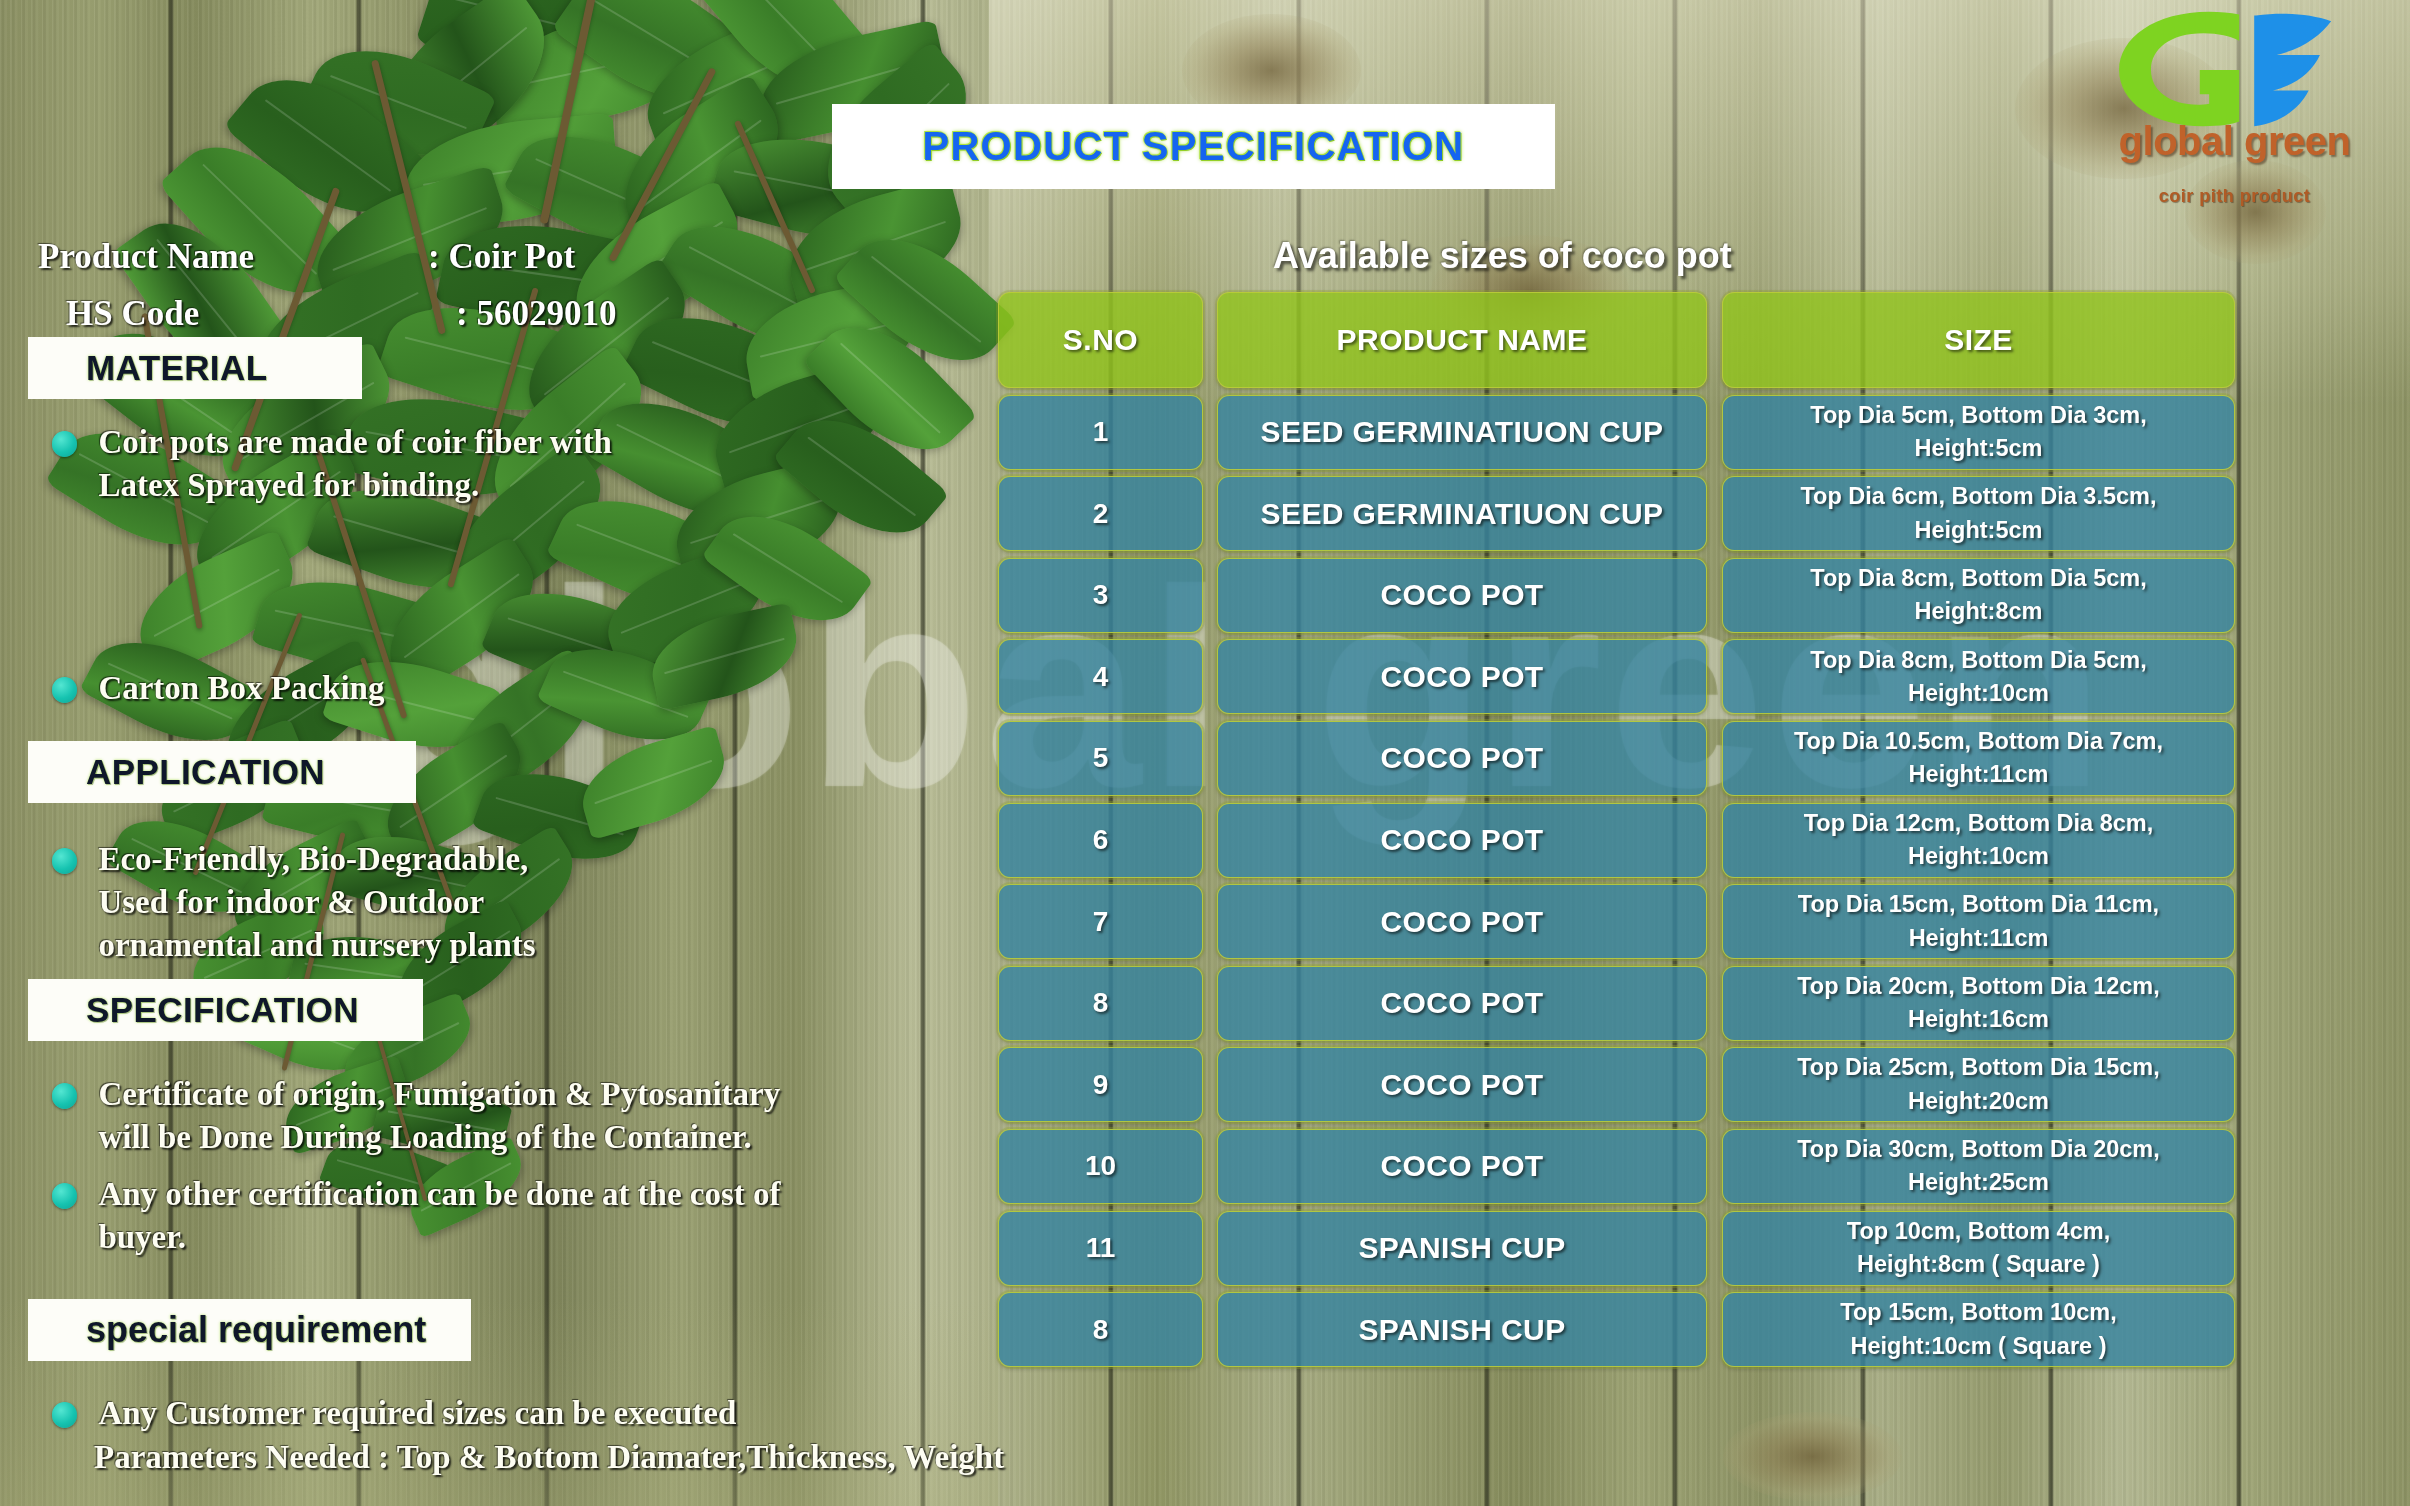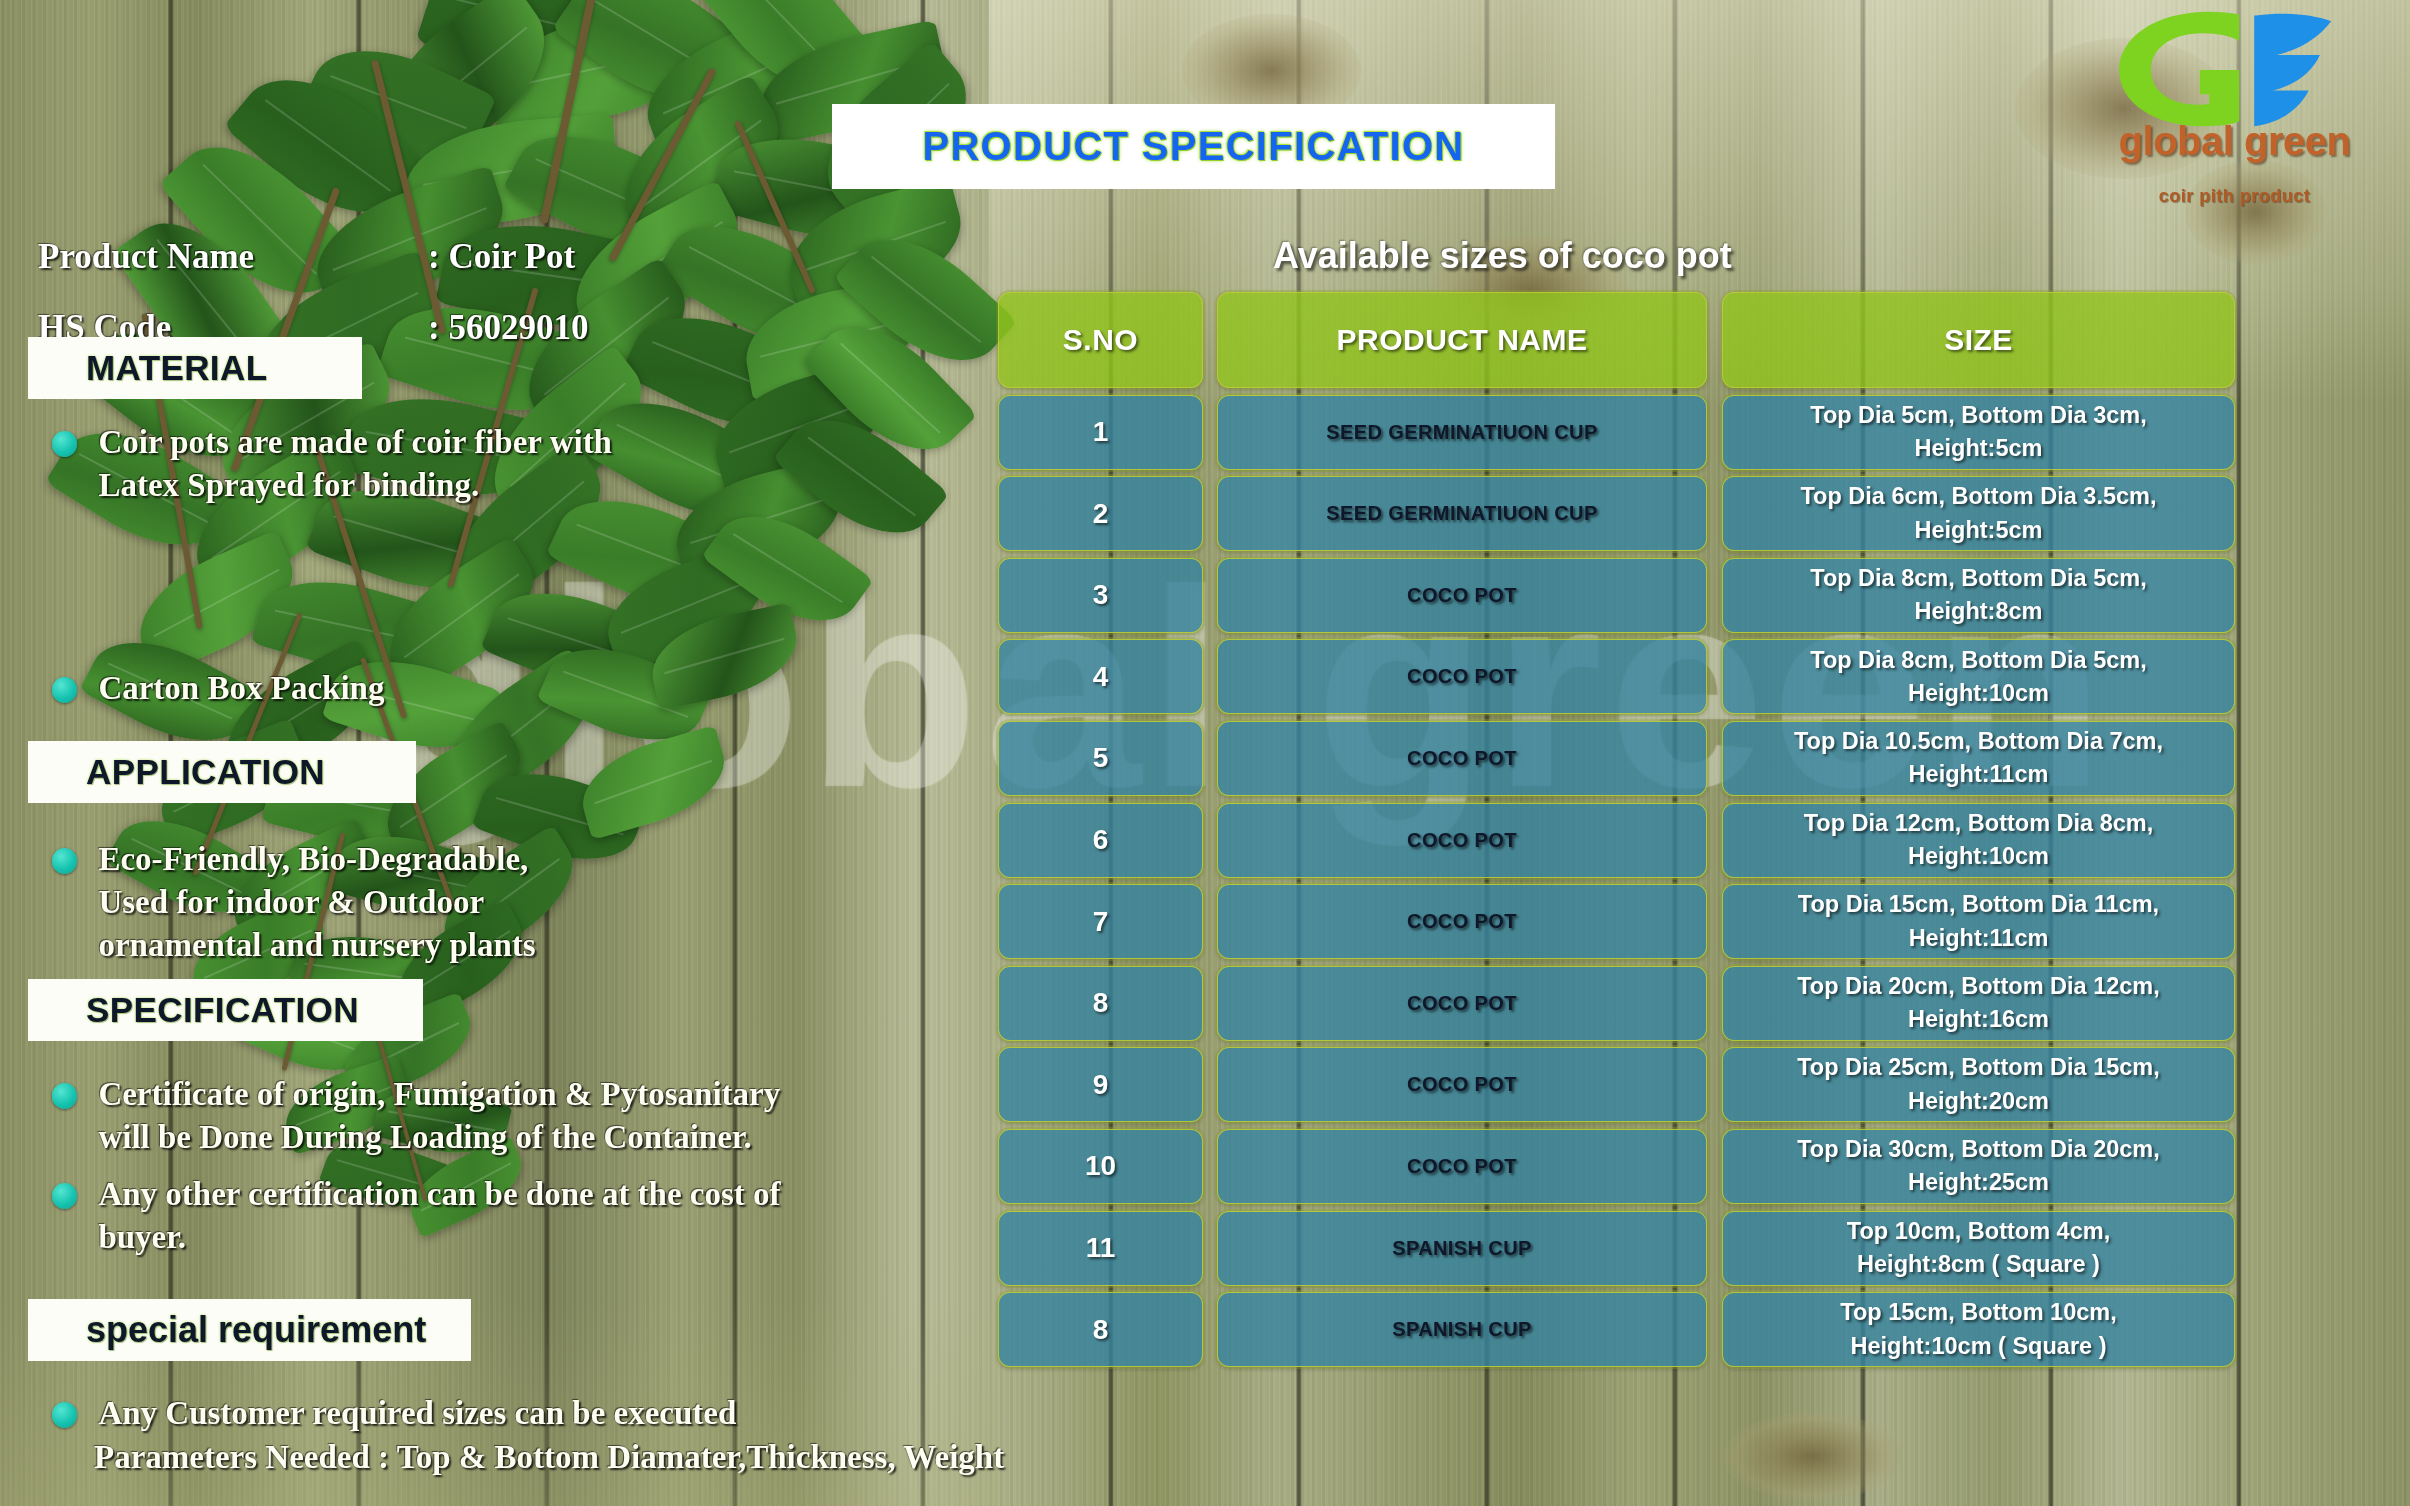--- a/index.html
+++ b/index.html
@@ -102,21 +102,21 @@
   
   .meta {
     position:absolute; font-family:"Liberation Serif", serif;
     font-weight:700; font-size:35px; color:#ffffff;
     text-shadow:1.9px 1.9px 1.9px rgba(0,0,0,0.75), -0.9px -0.9px 0.9px rgba(0,0,0,0.5);
     white-space:nowrap;
   }
   .meta-label { left:38px; }
   .meta-val   { left:428px; }
   .m-row1 { top:237px; }
-  .m-row2 { top:308px; }
+  .m-row2 { top:294px;margin-left:28px; }
 
   
   .plate {
     position:absolute; background:#fdfdf8;
     display:flex; align-items:center;
     padding-left:58px;
   }
   .plate span {
     font-size:35px; font-weight:700; letter-spacing:0.4px;
     color:#0f172a;
@@ -181,21 +181,21 @@
   
   .brow .cell {
     height:75px;
     background:rgba(52,131,160,0.80);
   }
   .brow .c-sno span {
     font-size:28px; font-weight:700; color:#ffffff;
     text-shadow:1.9px 1.9px 2.8px rgba(0,0,0,0.6);
   }
   .brow .c-name span {
-    font-size:20px; font-weight:700; color:#0f172a; letter-spacing:0.4px;
+    font-size:30px; font-weight:700; color:#ffffff; letter-spacing:0.4px;
     text-shadow:1.9px 1.9px 2.8px rgba(0,0,0,0.6);
   }
   .brow .c-size span {
     font-size:23.5px; font-weight:700; color:#ffffff; line-height:1.42;
     padding:0 9.4px;
     text-shadow:1.9px 1.9px 2.8px rgba(0,0,0,0.6);
   }
 
   
   .logo { position:absolute; left:2072px; top:7.5px; width:325px; height:174px; }

